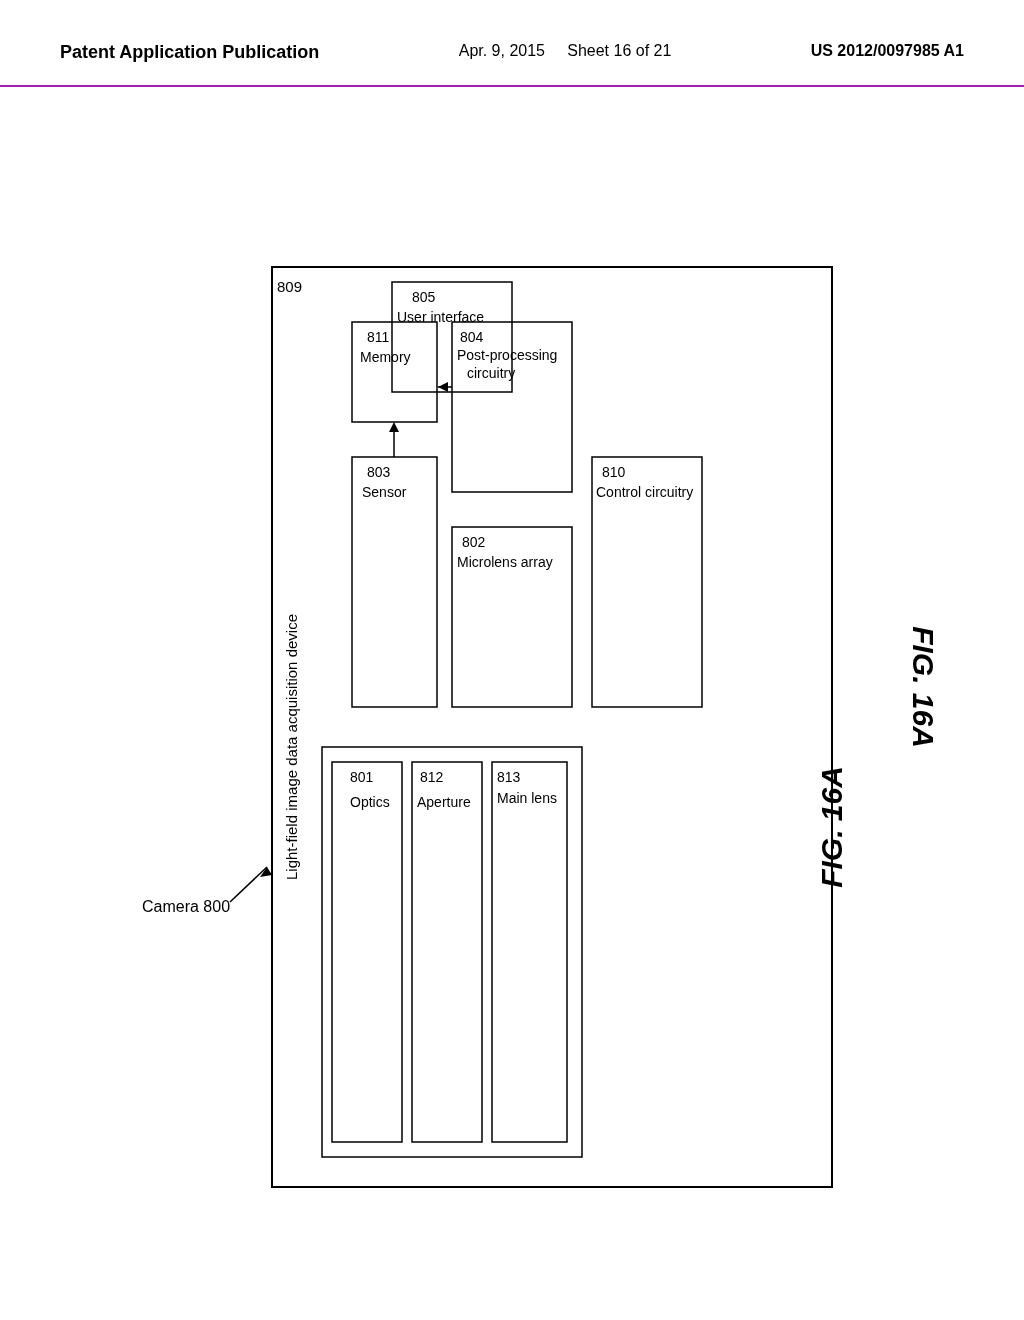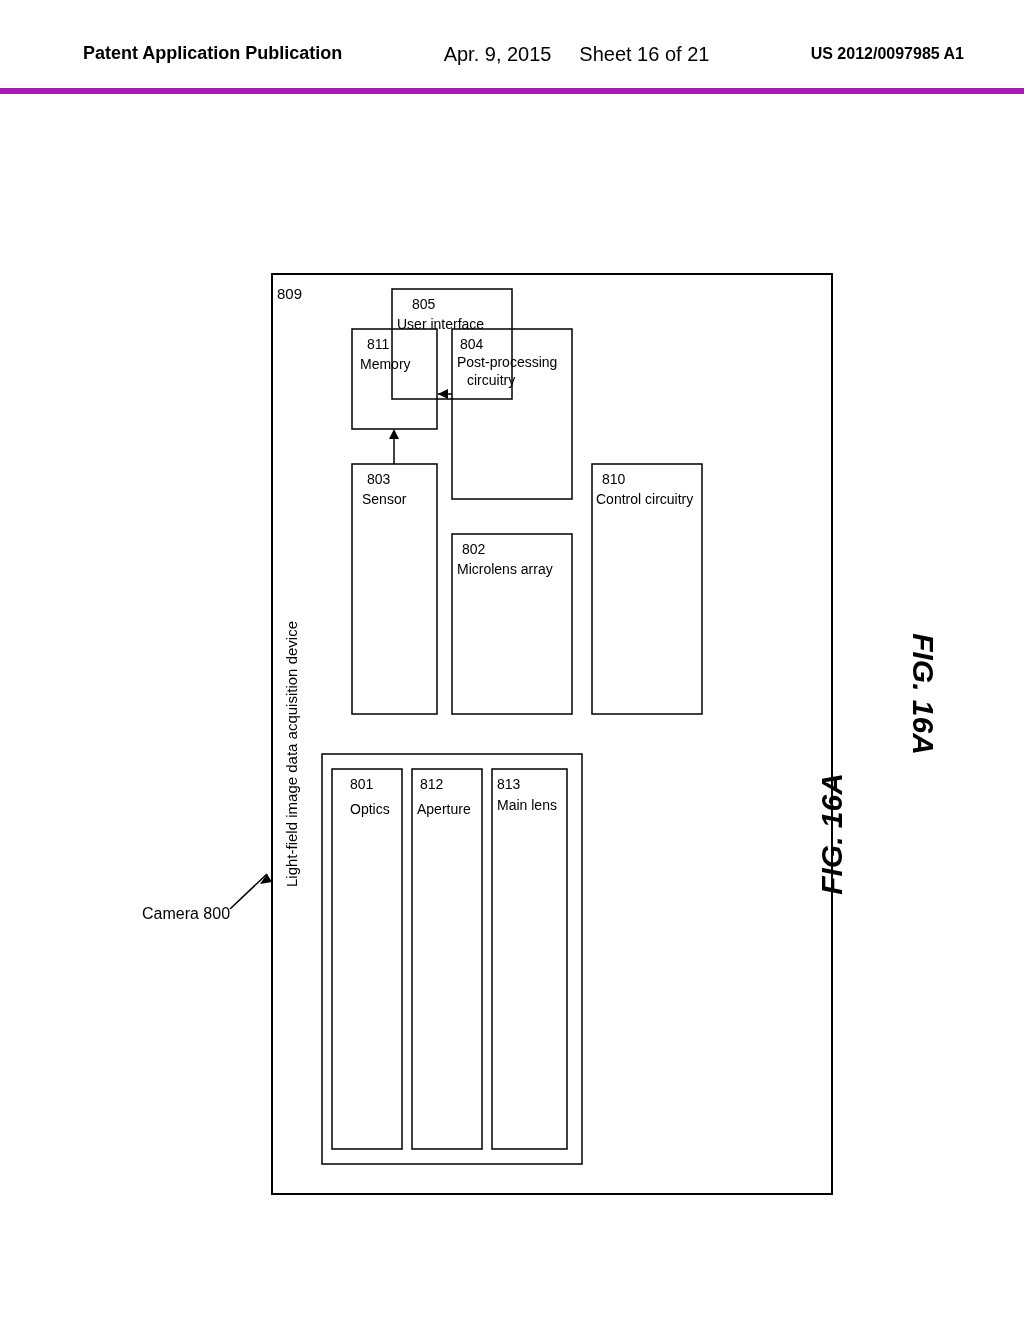--- a/index.html
+++ b/index.html
@@ -9,31 +9,31 @@
       width: 1024px;
       height: 1320px;
       overflow: hidden;
       position: relative;
     }
 
     
     .header {
       display: flex;
       justify-content: space-between;
-      align-items: center;
-      padding: 40px 60px 20px 83px;
-      border-bottom: 6px solid #a21caf;
+      align-items: flex-start;
+      padding: 40px 60px 20px 60px;
+      border-bottom: 2px solid #a21caf;
     }
     .header-left {
       font-size: 18px;
       font-weight: bold;
       line-height: 1.4;
     }
     .header-center {
-      font-size: 20px;
+      font-size: 16px;
       text-align: center;
       line-height: 1.4;
     }
     .header-right {
       font-size: 16px;
       font-weight: bold;
       text-align: right;
       line-height: 1.4;
     }
 

